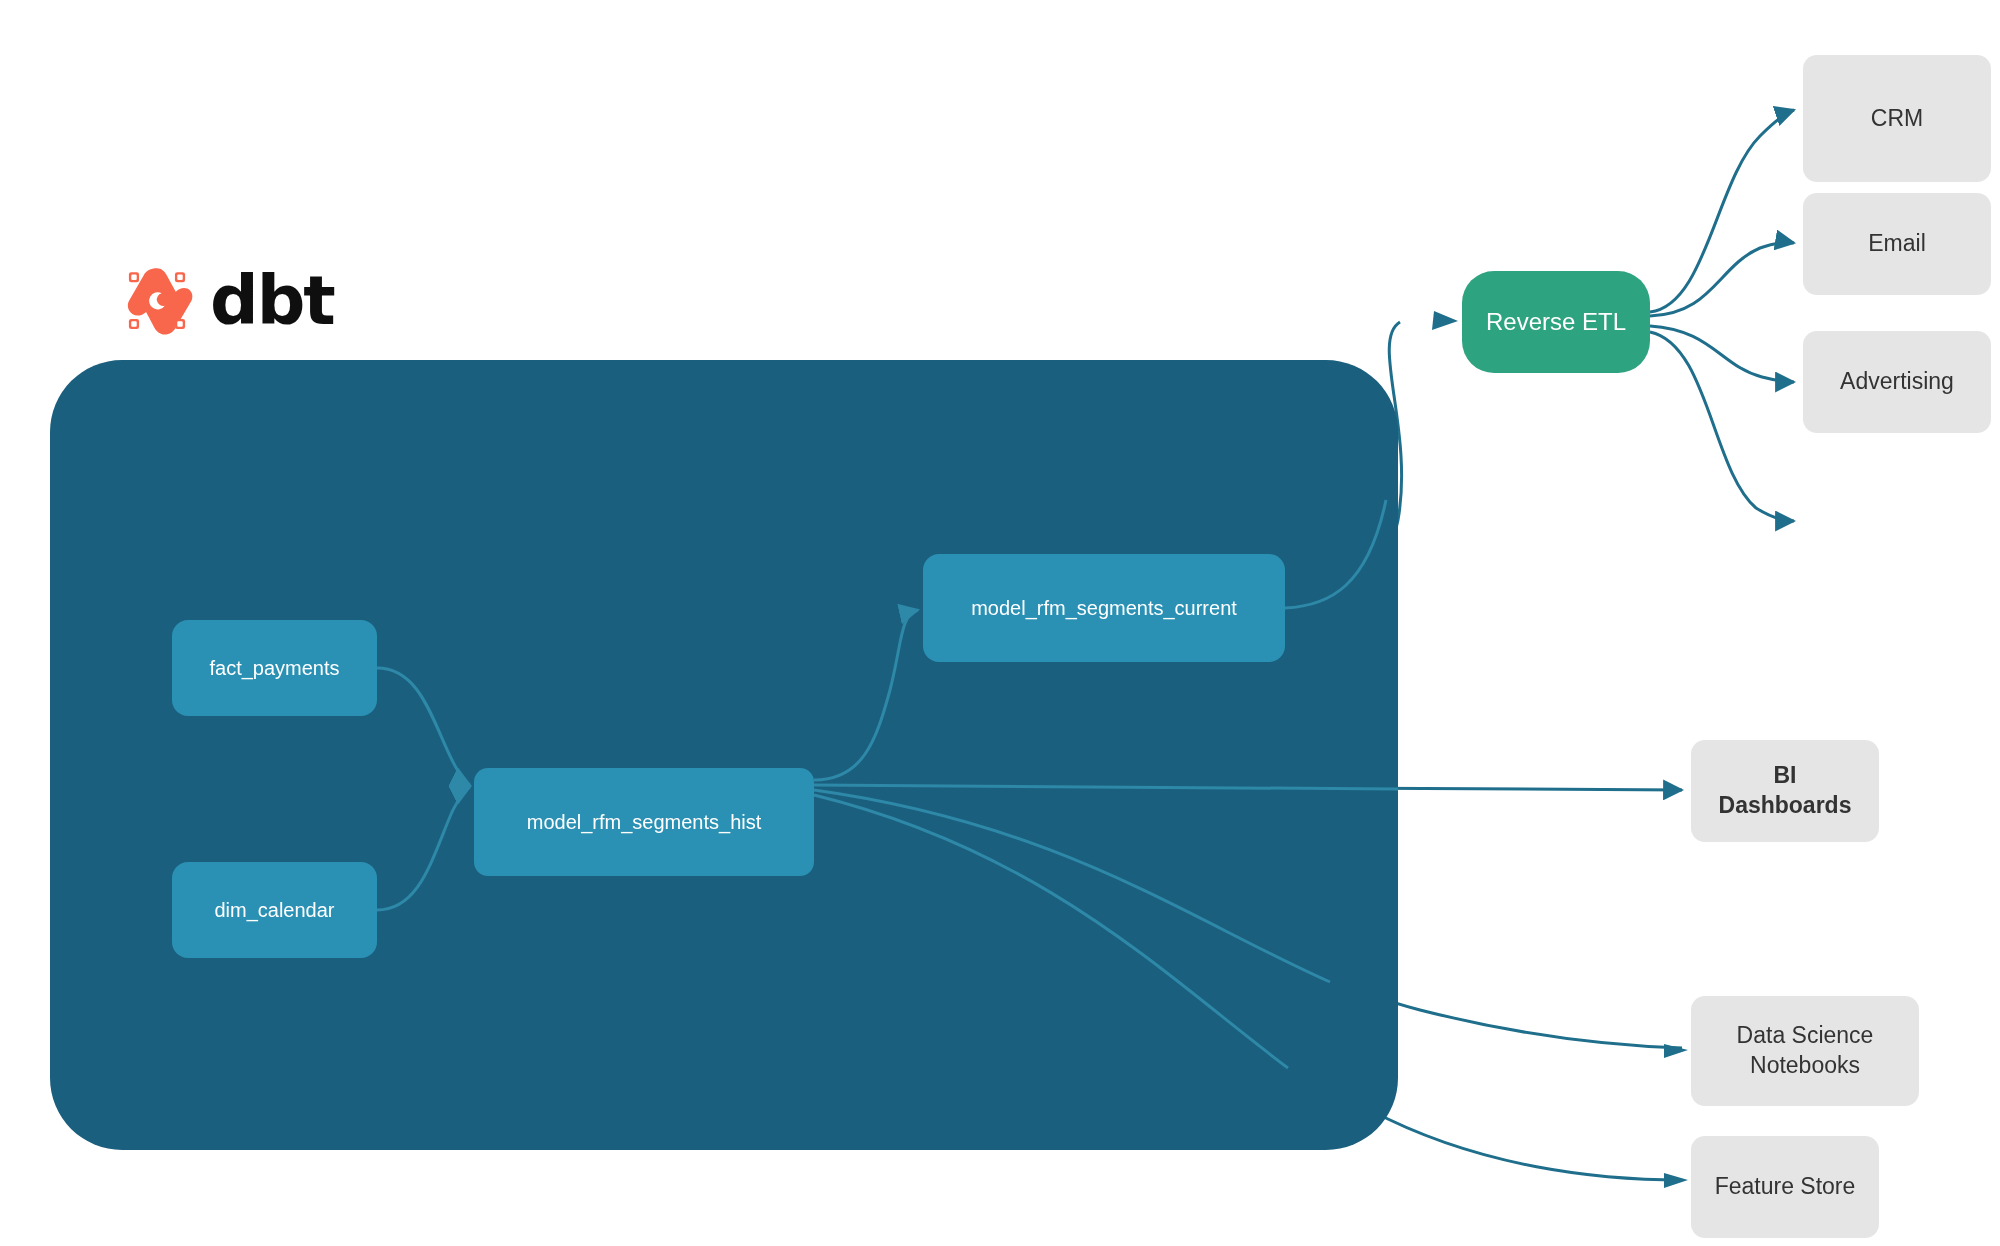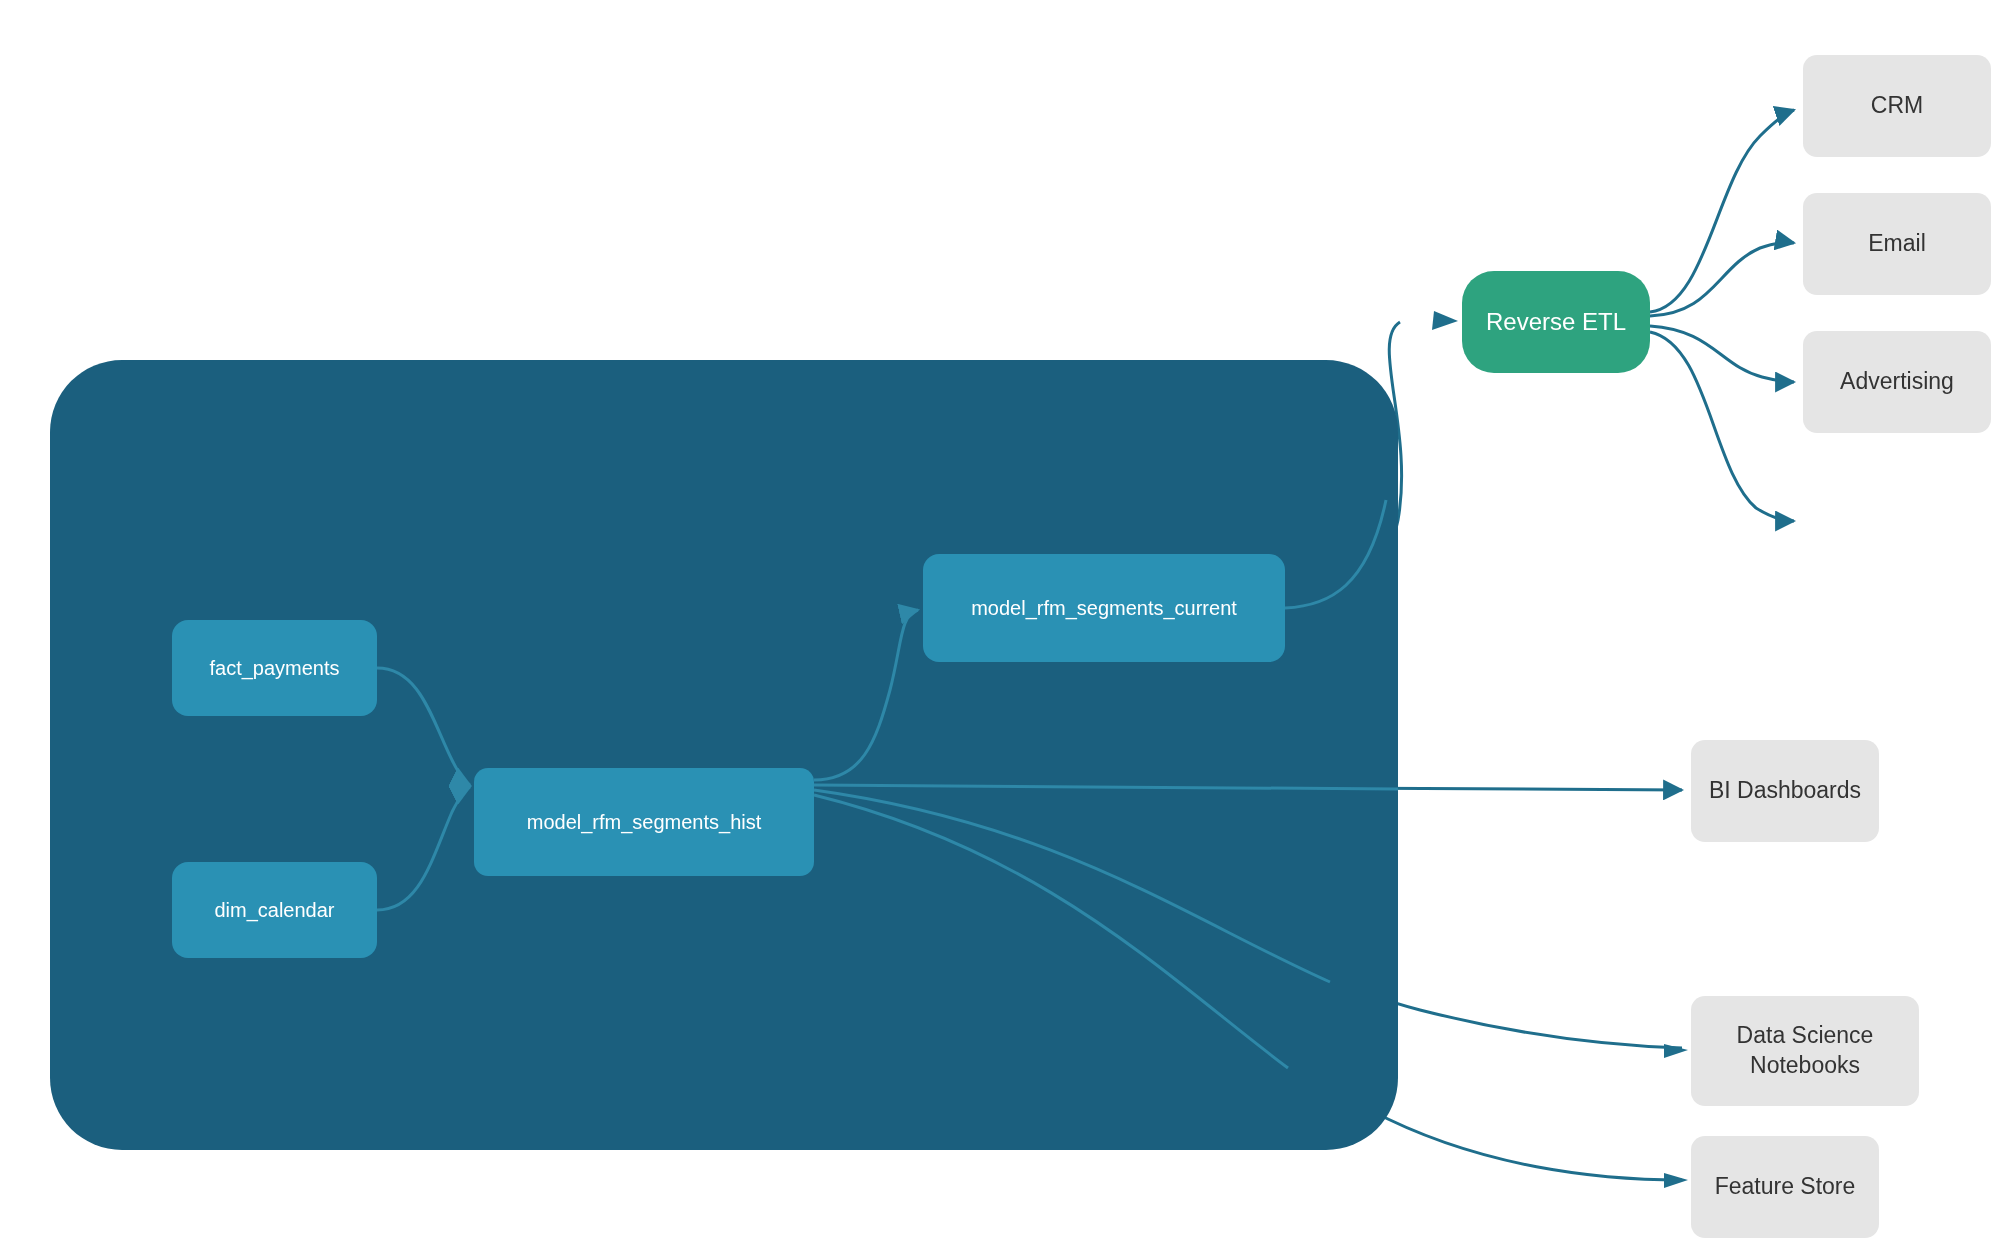--- a/index.html
+++ b/index.html
@@ -91,26 +91,26 @@
     padding: 0 14px;
     line-height: 1.3;
   }
 
   #node-fact_payments      { left: 172px;  top: 620px; width: 205px; height: 96px; }
   #node-dim_calendar       { left: 172px;  top: 862px; width: 205px; height: 96px; }
   #node-model_hist         { left: 474px;  top: 768px; width: 340px; height: 108px; border-radius: 14px; }
   #node-model_current      { left: 923px;  top: 554px; width: 362px; height: 108px; }
   #node-reverse-etl        { left: 1462px; top: 271px; width: 188px; height: 102px; }
 
-  #node-crm                { left: 1803px; top: 55px;  width: 188px; height: 102px; }
+  #node-crm                { left: 1803px; top: 55px;  width: 188px; height: 127px; }
   #node-email              { left: 1803px; top: 193px; width: 188px; height: 102px; }
   #node-advertising        { left: 1803px; top: 331px; width: 188px; height: 102px; }
   #node-sms-push           { left: 1803px; top: 470px; width: 188px; height: 102px; }
 
-  #node-bi-dashboards      { left: 1691px; top: 740px;  width: 188px; height: 102px; }
+  #node-bi-dashboards      { left: 1691px; top: 740px;  width: 188px; height: 102px; font-weight: bold; }
   #node-ds-notebooks       { left: 1691px; top: 996px;  width: 228px; height: 110px; }
   #node-feature-store      { left: 1691px; top: 1128px; width: 188px; height: 102px; margin-top: 8px; }
 </style>
 </head>
 <body>
 
 <div id="canvas">
 
   <svg id="edges" viewBox="0 0 2000 1246" width="2000" height="1246" xmlns="http://www.w3.org/2000/svg">
     <defs>
@@ -145,20 +145,37 @@
         <path d="M 0 0 L 10 5 L 0 10 z" fill="#1f6e8c"></path>
       </marker>
     </defs>
     <g>
       <path d="M 1664 1044 L 1688 1050 L 1664 1058 z" fill="#1f6e8c"></path>
       <path d="M 1664 1173 L 1688 1180 L 1664 1188 z" fill="#1f6e8c"></path>
       <path d="M 1434 311 L 1458 321 L 1432 330 z" fill="#1f6e8c"></path>
     </g>
   </svg>
 
+  <div id="dbt-logo">
+    <svg id="dbt-mark" viewBox="0 0 100 100" xmlns="http://www.w3.org/2000/svg">
+      <path d="M50 8 C 56 8 60 12 63 18 L 74 38 C 78 34 84 32 89 34 C 95 37 97 44 94 50
+               L 74 84 C 71 90 66 93 60 93 C 54 93 49 89 46 83 L 36 64 C 31 69 24 70 19 67
+               C 13 63 11 56 14 50 L 33 17 C 36 11 42 8 50 8 Z" fill="#f8674c"></path>
+      <rect x="14" y="13" width="13" height="13" rx="3" fill="#f8674c"></rect>
+      <rect x="73" y="13" width="13" height="13" rx="3" fill="#f8674c"></rect>
+      <rect x="14" y="73" width="13" height="13" rx="3" fill="#f8674c"></rect>
+      <rect x="73" y="73" width="13" height="13" rx="3" fill="#f8674c"></rect>
+      <rect x="17" y="16" width="7" height="7" rx="1.5" fill="#ffffff"></rect>
+      <rect x="76" y="16" width="7" height="7" rx="1.5" fill="#ffffff"></rect>
+      <rect x="17" y="76" width="7" height="7" rx="1.5" fill="#ffffff"></rect>
+      <rect x="76" y="76" width="7" height="7" rx="1.5" fill="#ffffff"></rect>
+      <path d="M56 40 A 11 11 0 1 0 60 56 A 8 8 0 1 1 56 40 Z" fill="#ffffff"></path>
+    </svg>
+    <span id="dbt-wordmark">dbt</span>
+  </div>
 
   <div id="project-container"></div>
 
   <svg style="position:absolute;left:0;top:0;width:2000px;height:1246px;pointer-events:none;" viewBox="0 0 2000 1246" width="2000" height="1246" xmlns="http://www.w3.org/2000/svg">
     <path d="M 377 668 C 420 668 432 720 452 760 C 460 776 466 783 470 785" fill="none" stroke="#2e88a8" stroke-width="3" marker-end="url(#arrow-inner2)"></path>
     <path d="M 377 910 C 420 910 432 858 452 812 C 460 796 466 789 470 787" fill="none" stroke="#2e88a8" stroke-width="3" marker-end="url(#arrow-inner2)"></path>
     <path d="M 814 780 C 862 780 876 742 890 690 C 902 644 900 614 918 610" fill="none" stroke="#2e88a8" stroke-width="3" marker-end="url(#arrow-inner2)"></path>
 
     <path d="M 814 785 L 1398 789" fill="none" stroke="#2e88a8" stroke-width="3"></path>
     <path d="M 814 790 C 1060 824 1190 920 1330 982" fill="none" stroke="#2e88a8" stroke-width="3"></path>

